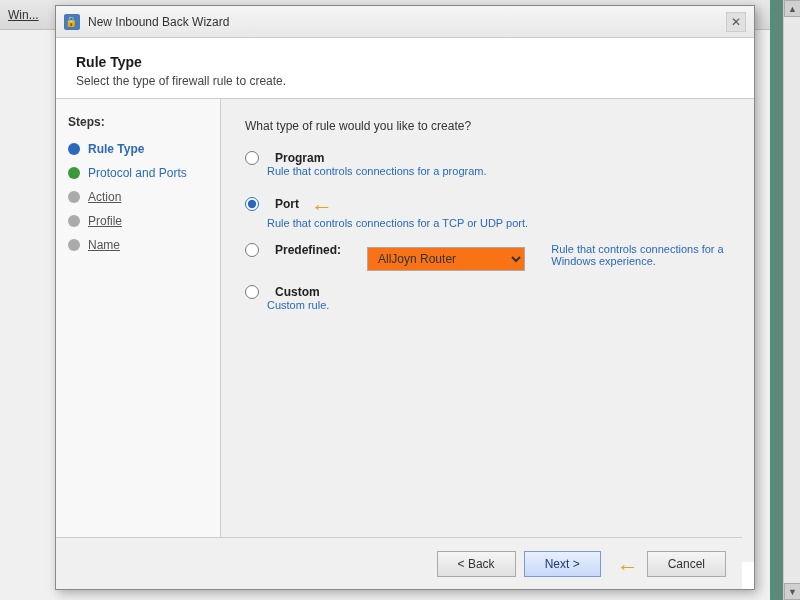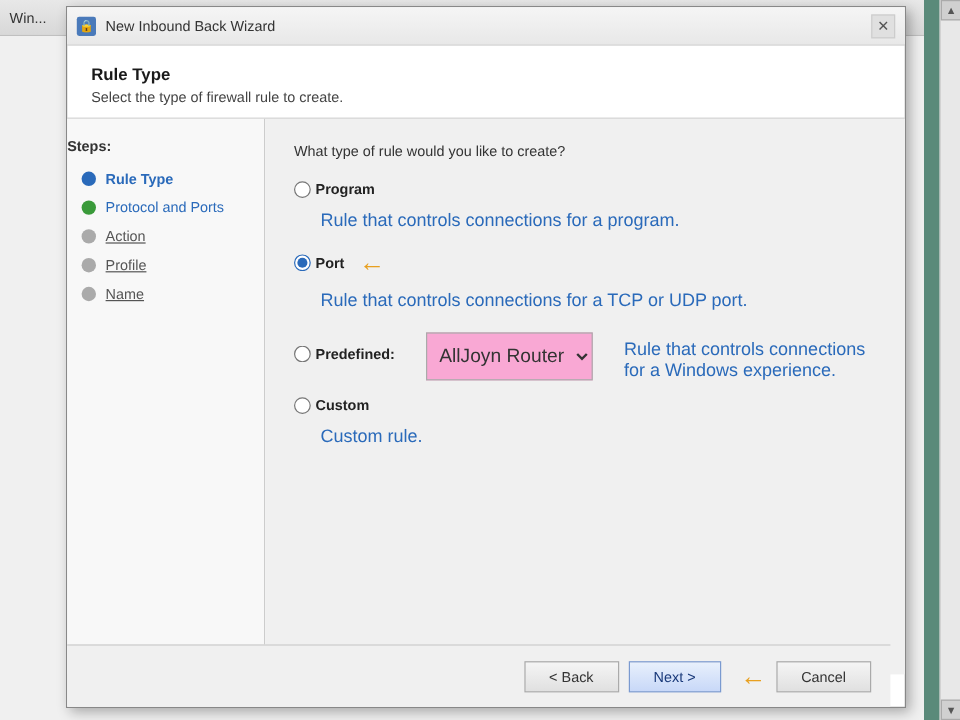--- a/index.html
+++ b/index.html
@@ -27,20 +27,21 @@
       height: 30px;
       display: flex;
       align-items: center;
       padding: 0 8px;
       border-bottom: 1px solid #c0c0c0;
     }
 
     .bg-titlebar-text {
       font-size: 12px;
       color: #333;
+      text-decoration: underline;
     }
 
     
     .dialog-overlay {
       position: absolute;
       top: 5px;
       left: 55px;
       width: 700px;
       height: 585px;
       background: #fff;
@@ -123,21 +124,21 @@
       width: 165px;
       background: #f8f8f8;
       border-right: 1px solid #ccc;
       padding: 16px 0;
     }
 
     .steps-title {
       font-size: 12px;
       font-weight: bold;
       color: #333;
-      padding: 0 12px 8px 0;
+      padding: 0 12px 8px 12px;
     }
 
     .step-item {
       display: flex;
       align-items: center;
       gap: 8px;
       padding: 5px 12px;
       cursor: pointer;
     }
 
@@ -182,60 +183,60 @@
       gap: 14px;
     }
 
     .radio-item {
       display: flex;
       flex-direction: column;
     }
 
     .radio-row {
       display: flex;
-      align-items: center;
-      gap: 4px;
+      align-items: flex-start;
+      gap: 16px;
     }
 
     .radio-input {
       width: 14px;
       height: 14px;
       cursor: pointer;
       accent-color: #2a6aba;
     }
 
     .radio-label {
       font-size: 12px;
       font-weight: bold;
       color: #222;
       cursor: pointer;
     }
 
     .radio-desc {
-      font-size: 15px;
+      font-size: 11px;
       color: #2a6aba;
       margin-left: 22px;
-      margin-top: 10px;
+      margin-top: 0;
     }
 
     
     .predefined-section {
       display: flex;
       flex-direction: row;
       gap: 4px;
     }
 
     .predefined-dropdown {
       margin-left: 22px;
       margin-top: 4px;
       width: 240px;
       padding: 3px 6px;
-      font-size: 16px;
+      font-size: 12px;
       border: 1px solid #aaa;
-      background: #f9a8d4;
+      background: #f97316;
       color: #333;
       appearance: auto;
     }
 
     
     .arrow-annotation {
       display: inline-block;
       color: #e8a020;
       font-size: 22px;
       margin-left: 12px;

